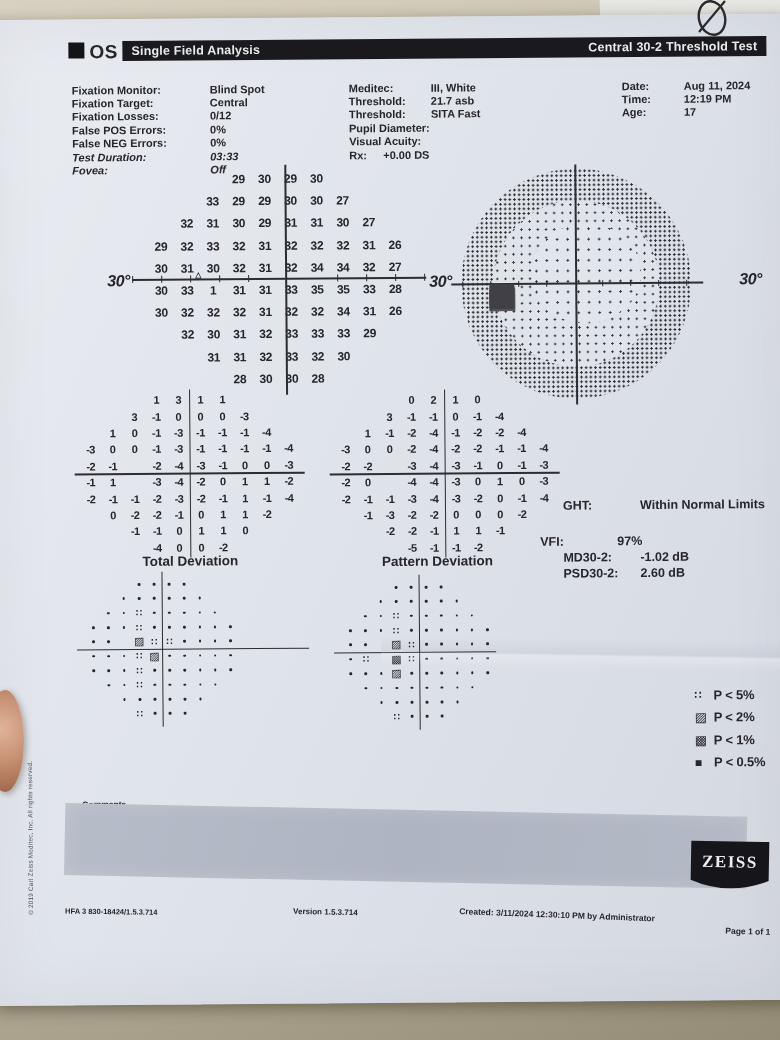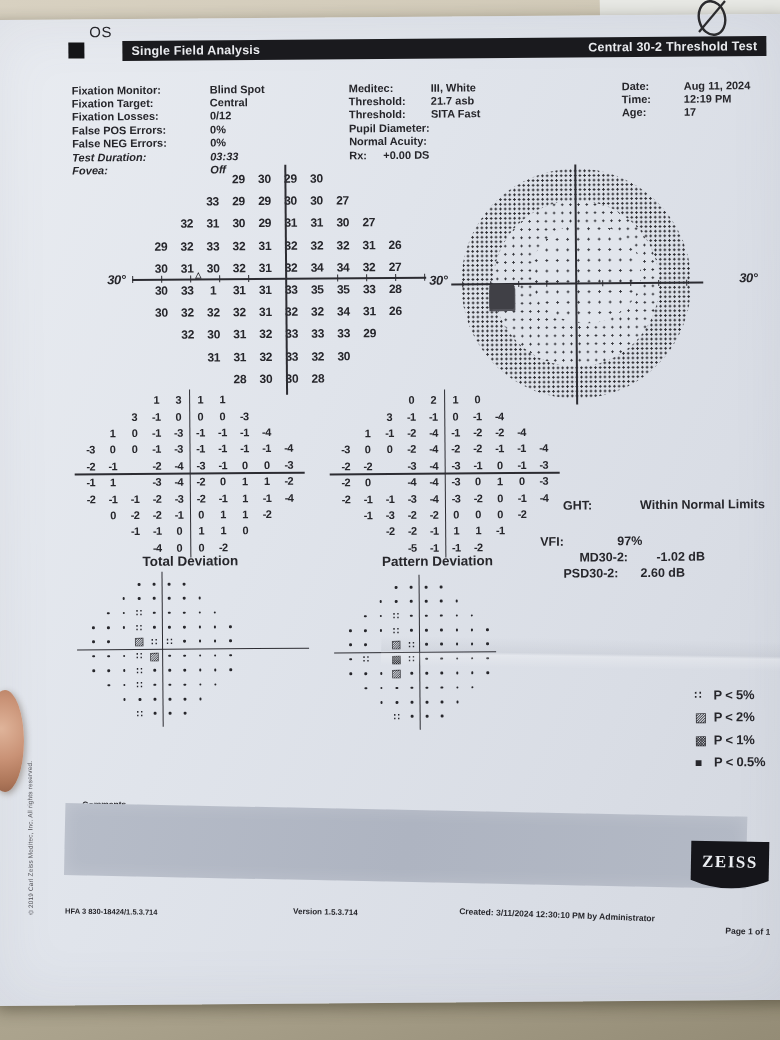--- a/index.html
+++ b/index.html
@@ -18,21 +18,21 @@
   }
   .content{position:absolute;left:8px;top:-17px;width:780px;height:1040px}
   .crease{position:absolute;left:380px;top:640px;width:400px;height:30px;
     background:linear-gradient(180deg,rgba(90,95,110,0) 0%,rgba(90,95,110,.08) 50%,rgba(255,255,255,.25) 60%,rgba(90,95,110,0) 100%);
     transform:rotate(1.3deg)}
   .finger{position:absolute;left:-14px;top:690px;width:38px;height:102px;z-index:8;border-radius:50%;
     background:radial-gradient(circle at 40% 38%,#dfb49a 0%,#c99276 45%,#ad7659 80%,#96634a 100%);
     box-shadow:2px 2px 6px rgba(60,40,20,.35)}
   
   .eye-square{position:absolute;left:72px;top:40px;width:16px;height:16px;background:#141417}
-  .eye-label{position:absolute;left:93px;top:21px;font-size:15px;font-weight:400;letter-spacing:.5px}
+  .eye-label{position:absolute;left:93px;top:39px;font-size:19px;font-weight:700;letter-spacing:.5px}
   .header-bar{position:absolute;left:126px;top:39px;width:644px;height:20px;background:#1a1a1e;
     display:flex;align-items:center;justify-content:space-between;padding:0 9px;box-sizing:border-box}
   .header-bar span{color:#e9eaee;font-size:12.5px;font-weight:600;letter-spacing:.2px}
   
   .pcol{position:absolute;display:flex;flex-direction:column}
   .prow{display:flex;height:13.4px;align-items:center;font-size:11px;font-weight:700}
   .plabel{flex:none}
   .ital{font-style:italic}
   .pcol-left{left:75px;top:81px}   .pcol-left .plabel{width:138px}
   .pcol-mid{left:352px;top:81px}   .pcol-mid .plabel{width:82px}
@@ -43,21 +43,21 @@
   .num-grid{display:grid;grid-template-columns:repeat(10,26px);grid-auto-rows:22.2px}
   .num-grid .cell{display:flex;align-items:center;justify-content:center;
     font-size:12px;font-weight:700;letter-spacing:-.3px}
   .vline{position:absolute;width:1.6px;background:#2c2c32}
   .hline{position:absolute;height:1.6px;background:#2c2c32}
   .thr-vline{left:137px;top:-3px;height:230px}
   .thr-hline{left:-16px;top:110px;width:294px}
   .tick{position:absolute;width:1.4px;height:7px;background:#2c2c32;top:-2.8px}
   .gs-tick{position:absolute;width:1.3px;height:6px;background:#2c2c32;top:-2.4px}
   .bs-triangle{position:absolute;left:63px;top:-8px;font-size:8px;font-weight:700}
-  .axis-deg{position:absolute;font-size:13px;font-weight:700;font-style:italic;letter-spacing:-.5px}
+  .axis-deg{position:absolute;font-size:16px;font-weight:700;font-style:italic;letter-spacing:-.5px}
   
   .gs-wrap{position:absolute;left:455px;top:165px;width:300px;height:245px}
   .gs-outer{position:absolute;left:8px;top:5px;width:230px;height:230px;border-radius:50%;
     background-image:radial-gradient(#2f2f34 1px,transparent 1.35px);background-size:4.7px 4.7px}
   .gs-inner{position:absolute;left:40px;top:37px;width:166px;height:166px;border-radius:50%;
     background-color:#dfe3ea;background-image:radial-gradient(#34353b 1px,transparent 1.25px);background-size:8.2px 8.2px}
   .gs-core{position:absolute;left:78px;top:60px;width:110px;height:100px;border-radius:50%;
     background-color:#e1e5ec;background-image:radial-gradient(#35363c 1px,transparent 1.2px);background-size:10.5px 10.5px}
   .gs-vline{left:122px;top:1px;height:240px}
   .gs-hline{left:-2px;top:119px;width:252px}
@@ -174,21 +174,21 @@
         </div>
     <div class="prow">
           <span class="plabel">Threshold:</span>
           <span>SITA Fast</span>
         </div>
     <div class="prow">
           <span class="plabel">Pupil Diameter:</span>
           <span></span>
         </div>
     <div class="prow">
-          <span class="plabel">Normal Acuity:</span>
+          <span class="plabel">Visual Acuity:</span>
           <span></span>
         </div>
     <div class="prow tight">
           <span class="plabel">Rx:</span>
           <span>+0.00 DS</span>
         </div>
   </div>
 
   <div class="pcol pcol-right">
     <div class="prow">
@@ -1034,21 +1034,21 @@
   </div>
 
   <div class="sum-row" style="left:563px;top:500px">
     <span class="slabel">GHT:</span>
     <span>Within Normal Limits</span>
   </div>
   <div class="sum-row" style="left:540px;top:536px">
     <span class="slabel">VFI:</span>
     <span>97%</span>
   </div>
-  <div class="sum-row" style="left:579px;top:552px">
+  <div class="sum-row" style="left:563px;top:552px">
     <span class="slabel">MD30-2:</span>
     <span>-1.02 dB</span>
   </div>
   <div class="sum-row" style="left:563px;top:568px">
     <span class="slabel">PSD30-2:</span>
     <span>2.60 dB</span>
   </div>
 
   <div class="legend">
     <div class="lg-row">

